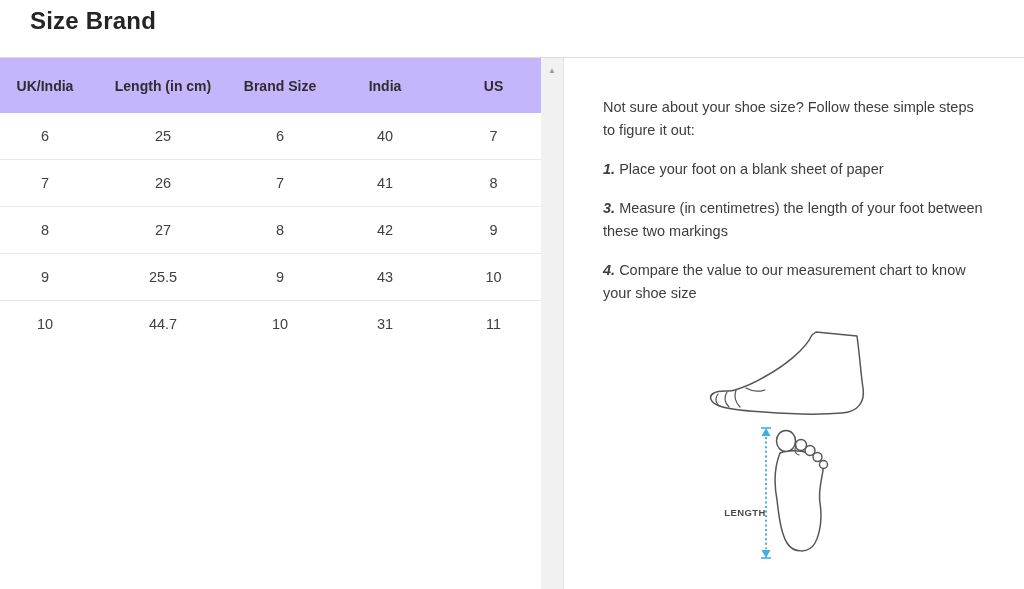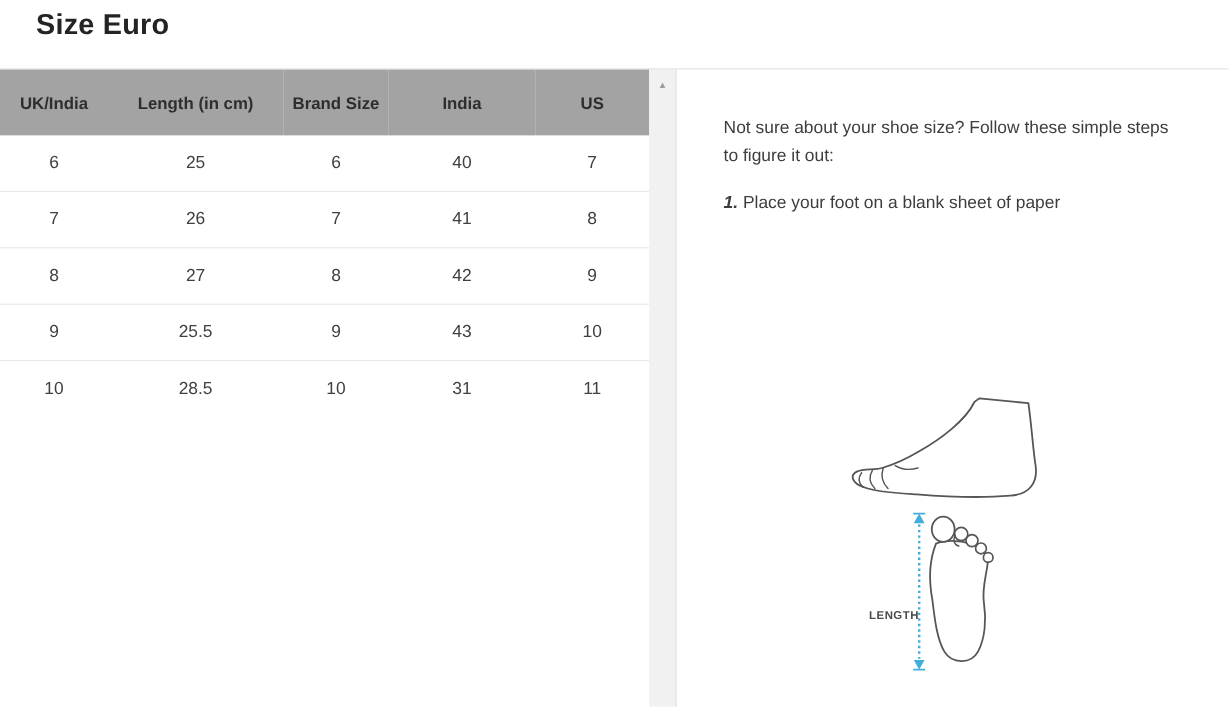--- a/index.html
+++ b/index.html
@@ -20,21 +20,21 @@
   .content {
     position: absolute; left: 0; top: 57px; width: 1024px; height: 532px;
     border-top: 1px solid #dcdcdc;
     display: flex; box-sizing: border-box;
   }
 
   
   .table-pane { width: 541px; flex: 0 0 541px; }
   table.size-table { width: 541px; border-collapse: collapse; table-layout: fixed; }
   table.size-table th {
-    background: #a3a3a3; height: 55px;
+    background: #c4b5fd; height: 55px;
     font-size: 14px; font-weight: 700; color: #2e2e2e;
     text-align: center; padding: 0;
   }
   table.size-table td {
     height: 46px; text-align: center; padding: 0;
     font-size: 14.5px; color: #404040;
     border-bottom: 1px solid #e9e9e9;
     background: #fff;
   }
   table.size-table tr:last-child td { border-bottom: none; }
@@ -69,21 +69,21 @@
   .foot-length-illustration {
     position: absolute; left: 146px; top: 366px;
     width: 138px; height: 138px;
   }
 </style>
 </head>
 <body>
 
 <div class="page">
 
-  <h1 class="page-title">Size Euro</h1>
+  <h1 class="page-title">Size Brand</h1>
 
   <div class="content">
 
     <div class="table-pane">
       <table class="size-table">
         <colgroup>
           <col style="width:90px">
             <col style="width:146px">
             <col style="width:88px">
             <col style="width:122px">
@@ -122,37 +122,39 @@
           </tr>
           <tr>
             <td>9</td>
             <td>25.5</td>
             <td>9</td>
             <td>43</td>
             <td>10</td>
           </tr>
           <tr>
             <td>10</td>
-            <td>28.5</td>
+            <td>44.7</td>
             <td>10</td>
             <td>31</td>
             <td>11</td>
           </tr>
         </tbody>
       </table>
     </div>
 
     <div class="scrollbar-track">
       <div class="scroll-up-btn">▲</div>
     </div>
 
     <div class="right-pane">
       <div class="instructions">
         <p>Not sure about your shoe size? Follow these simple steps to figure it out:</p>
         <p><span class="step-num">1.</span> <span>Place your foot on a blank sheet of paper</span></p>
+        <p><span class="step-num">3.</span> <span>Measure (in centimetres) the length of your foot between these two markings</span></p>
+        <p><span class="step-num">4.</span> <span>Compare the value to our measurement chart to know your shoe size</span></p>
       </div>
 
       <svg class="foot-side-illustration" viewBox="0 0 165 94" fill="none">
         <path d="M112,6 L153,10
                  C156,32 157,50 159,62
                  C161,76 154,86 138,87
                  C115,89 85,88 60,86
                  C45,85 25,84 16,80
                  C6,77 4,70 10,67
                  C16,64 24,66 31,64

